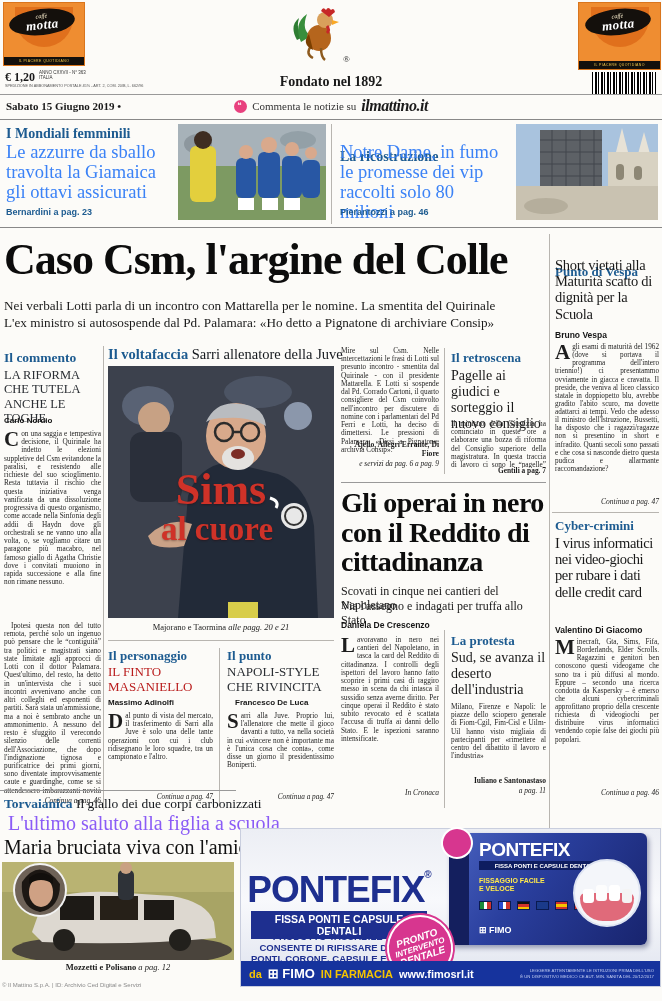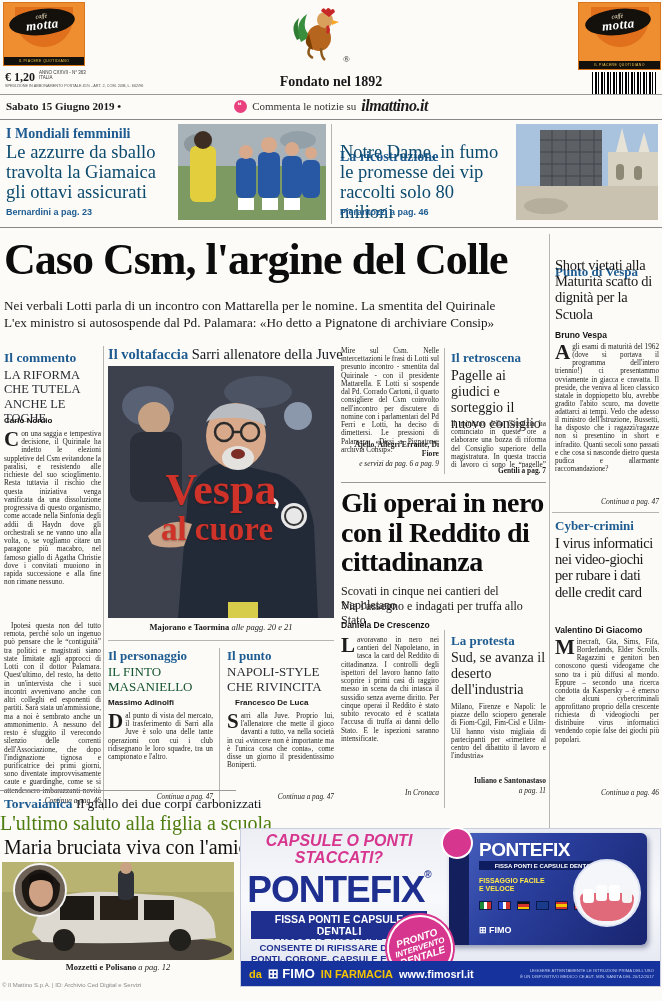--- a/index.html
+++ b/index.html
@@ -7,21 +7,21 @@
         font-family:"Liberation Serif",serif;overflow:hidden;color:#1a1a1a;}
   .abs{position:absolute;}
   .kicker{font-weight:bold;color:#1d5b90;}
   .vrule{position:absolute;width:1px;background:#b8b5b0;}
   .hrule{position:absolute;height:1px;background:#b8b5b0;}
   .body-txt{font-size:7.5px;line-height:1.13;text-align:justify;color:#1d1d1d;overflow:hidden;}
   .drop::first-letter{float:left;font-size:21px;line-height:16px;padding:1px 2px 0 0;font-weight:bold;}
   .indent{text-indent:7px;}
   .continua{font-style:italic;font-size:7.5px;text-align:right;color:#1d1d1d;}
   .author{font-family:"Liberation Sans",sans-serif;font-weight:bold;font-size:8.5px;color:#151515;}
-  .gray-head{color:#0c4a6e;}
+  .gray-head{color:#3b82f6;}
   .byline{font-family:"Liberation Sans",sans-serif;font-weight:bold;font-size:9px;color:#1d5b90;}
   .sans{font-family:"Liberation Sans",sans-serif;}
   
   .motta{position:absolute;width:80px;background:#ef8d31;border:1px solid #d9751d;
          display:flex;flex-direction:column;align-items:center;justify-content:flex-start;overflow:hidden;}
   .motta .cup{width:58px;height:40px;background:#e0701c;border-radius:0 0 40px 40px;margin-top:4px;position:relative;}
   .motta .oval{position:absolute;left:-6px;top:2px;width:66px;height:26px;background:#14100c;border-radius:50%;
                display:flex;flex-direction:column;align-items:center;justify-content:center;transform:rotate(-6deg);}
   .motta .b1{color:#f5e9c9;font-size:6px;line-height:5px;font-style:italic;}
   .motta .b2{color:#fff;font-size:13px;line-height:12px;font-weight:bold;font-style:italic;letter-spacing:.5px;}
@@ -218,33 +218,33 @@
       <circle cx="142" cy="66" r="9" fill="none" stroke="#2b2b2b" stroke-width="2.5"></circle>
       <line x1="125" y1="66" x2="133" y2="66" stroke="#2b2b2b" stroke-width="2.5"></line>
       <ellipse cx="130" cy="92" rx="16" ry="12" fill="#e4e2df"></ellipse>
       <ellipse cx="130" cy="88" rx="7" ry="5" fill="#7c2d26"></ellipse>
       <path d="M40 170 Q60 150 84 158 L76 180 Q56 184 44 178 Z" fill="#caa287"></path>
       <path d="M162 132 q10 3 6 10" stroke="#fff" stroke-width="3" fill="none"></path>
       <circle cx="186" cy="150" r="13" fill="#e8e8e8"></circle>
         <circle cx="186" cy="150" r="9" fill="none" stroke="#333" stroke-width="2"></circle>
       <rect x="120" y="236" width="30" height="16" fill="#d8cd4a"></rect>
     </svg>
-    <div class="abs redover" style="left:108px;top:470px;width:226px;text-align:center;font-size:44px;">Vespa</div>
+    <div class="abs redover" style="left:108px;top:470px;width:226px;text-align:center;font-size:44px;">Sims</div>
     <div class="abs redover" style="left:100px;top:514px;width:234px;text-align:center;font-size:33px;">al cuore</div>
     <div class="abs" style="left:108px;top:622px;width:226px;text-align:center;font-size:8.5px;">
-      <span style="font-weight:bold;text-align:right;">Majorano e Taormina</span>
+      <span style="font-weight:normal;text-align:right;">Majorano e Taormina</span>
       <span style="font-style:italic;">alle pagg. 20 e 21</span>
     </div>
   </div>
 
   <div class="hrule" style="left:108px;top:640px;width:226px;"></div>
 
   <div>
     <div class="abs kicker" style="left:108px;top:648px;font-size:13px;">Il personaggio</div>
-    <div class="abs" style="left:108px;top:665px;width:105px;font-size:13px;line-height:1.15;color:#14532d;">IL FINTO MASANIELLO</div>
+    <div class="abs" style="left:108px;top:665px;width:105px;font-size:13px;line-height:1.15;color:#b91c1c;">IL FINTO MASANIELLO</div>
     <div class="abs author" style="left:108px;top:698px;font-size:8px;">Massimo Adinolfi</div>
     <div class="abs body-txt drop" style="left:108px;top:712px;width:105px;height:82px;font-size:7.3px;">Dal punto di vista del mercato, il trasferimento di Sarri alla Juve è solo una delle tante operazioni con cui i club ridisegnano le loro squadre, tra un campionato e l'altro.</div>
     <div class="abs continua" style="left:108px;top:792px;width:105px;font-size:7.3px;">Continua a pag. 47</div>
   </div>
 
   <div class="vrule" style="left:219px;top:648px;height:158px;"></div>
 
   <div>
     <div class="abs kicker" style="left:227px;top:648px;font-size:13px;">Il punto</div>
     <div class="abs" style="left:227px;top:665px;width:107px;font-size:13px;line-height:1.15;color:#2b2f34;">NAPOLI-STYLE CHE RIVINCITA</div>
@@ -288,21 +288,21 @@
     <div class="abs" style="left:451px;top:776px;width:95px;text-align:right;font-weight:bold;font-size:7.5px;">Iuliano e Santonastaso</div>
     <div class="abs" style="left:451px;top:786px;width:95px;text-align:right;font-style:italic;font-size:7.4px;">a pag. 11</div>
   </div>
 
   <div class="hrule" style="left:0;top:790px;width:236px;background:#999;"></div>
   <div>
     <div class="abs" style="left:4px;top:796px;width:232px;font-size:13.5px;white-space:nowrap;">
       <span class="kicker">Torvaianica</span>
       <span style="color:#14181d;">Il giallo dei due corpi carbonizzati</span>
     </div>
-    <div class="abs" style="left:0;top:812px;width:232px;font-size:20px;line-height:1.12;color:#4d7c0f;white-space:nowrap;">L'ultimo saluto alla figlia a scuola</div>
+    <div class="abs" style="left:8px;top:812px;width:232px;font-size:20px;line-height:1.12;color:#8b5cf6;white-space:nowrap;">L'ultimo saluto alla figlia a scuola</div>
     <div class="abs" style="left:4px;top:836px;width:232px;font-size:20px;line-height:1.12;color:#101010;white-space:nowrap;">Maria bruciata viva con l'amico</div>
     <svg class="abs" style="left:2px;top:862px;" width="232" height="98" viewBox="0 0 232 98">
       <rect width="232" height="98" fill="#a8a465"></rect>
       <rect y="0" width="232" height="30" fill="#b9b372"></rect>
       <ellipse cx="120" cy="88" rx="110" ry="16" fill="#4a443c"></ellipse>
       <path d="M30 70 L40 42 Q60 28 110 30 L170 34 Q205 40 212 60 L214 76 Q130 84 40 80 Z" fill="#ddd8d0"></path>
       <rect x="58" y="34" width="34" height="24" fill="#1d1a16"></rect>
       <rect x="98" y="34" width="38" height="24" fill="#262018"></rect>
       <rect x="142" y="38" width="30" height="20" fill="#1d1a16"></rect>
       <circle cx="62" cy="78" r="11" fill="#22201c"></circle>
@@ -315,24 +315,20 @@
       <path d="M27 22 Q39 14 51 22 L51 16 Q39 6 27 16 Z" fill="#120f0c"></path>
     </svg>
     <div class="abs" style="left:2px;top:962px;width:232px;text-align:center;font-size:8.5px;">
       <span style="font-weight:bold;">Mozzetti e Polisano</span>
       <span style="font-style:italic;">a pag. 12</span>
     </div>
     <div class="abs sans" style="left:2px;top:982px;font-size:6px;color:#8a8a8a;">© Il Mattino S.p.A. | ID: Archivio Ced Digital e Servizi</div>
   </div>
 
   <div class="abs adbg" style="left:240px;top:828px;width:419px;height:157px;">
-    <div class="abs sans" style="left:0;top:4px;width:196px;text-align:center;font-weight:bold;font-style:italic;font-size:16px;line-height:1.05;color:#d7368f;">
-      <div>CAPSULE O PONTI</div>
-      <div>STACCATI?</div>
-    </div>
     <div class="abs sans" style="left:0;top:40px;width:196px;text-align:center;font-weight:bold;font-size:37px;letter-spacing:-1px;color:#1e2f8f;"><span>PONTEFIX</span><span style="font-size:10px;vertical-align:top;">®</span></div>
     <div class="abs sans" style="left:10px;top:82px;width:176px;background:#1e2f8f;color:#fff;font-weight:bold;font-size:10.5px;text-align:center;padding:2px 0;">FISSA PONTI E CAPSULE DENTALI</div>
     <div class="abs sans" style="left:8px;top:102px;width:180px;text-align:center;font-weight:bold;font-size:9.5px;line-height:1.18;color:#1e2f8f;">PRODOTTO TASCABILE CHE CONSENTE DI RIFISSARE DA SOLI PONTI, CORONE, CAPSULE E DENTI A PERNO</div>
 
     <div class="abs" style="left:208px;top:4px;width:198px;height:112px;border-radius:6px;background:linear-gradient(125deg,#4a63c0 0%,#2a3f9e 40%,#18246e 100%);box-shadow:2px 3px 5px rgba(20,30,80,.4);">
       <div class="abs" style="left:0;top:0;width:20px;height:112px;background:#141f5e;border-radius:6px 0 0 6px;"></div>
       <div class="abs" style="left:-8px;top:-6px;width:28px;height:28px;border-radius:50%;background:#d7368f;border:2px solid #fff;transform:rotate(-18deg);"></div>
       <div class="abs sans" style="left:30px;top:6px;width:160px;font-weight:bold;font-size:19px;letter-spacing:-.5px;color:#fff;">PONTEFIX</div>
       <div class="abs sans" style="left:30px;top:28px;width:132px;background:#0e1d60;color:#fff;font-weight:bold;font-size:6px;text-align:center;padding:1.5px 0;">FISSA PONTI E CAPSULE DENTALI</div>
       <div class="abs sans" style="left:30px;top:44px;width:66px;font-weight:bold;font-size:7px;line-height:1.15;color:#ffe94d;">FISSAGGIO FACILE E VELOCE</div>

